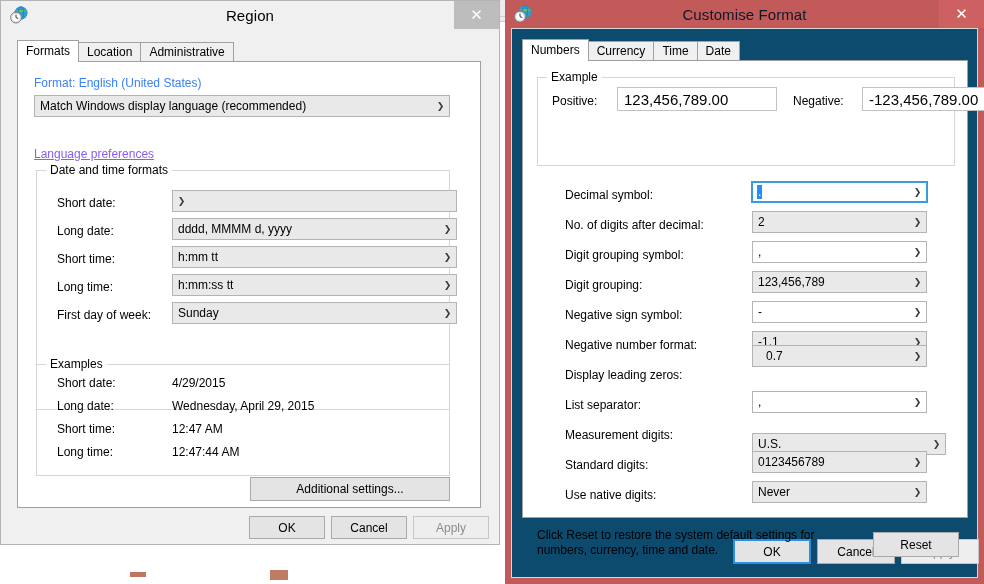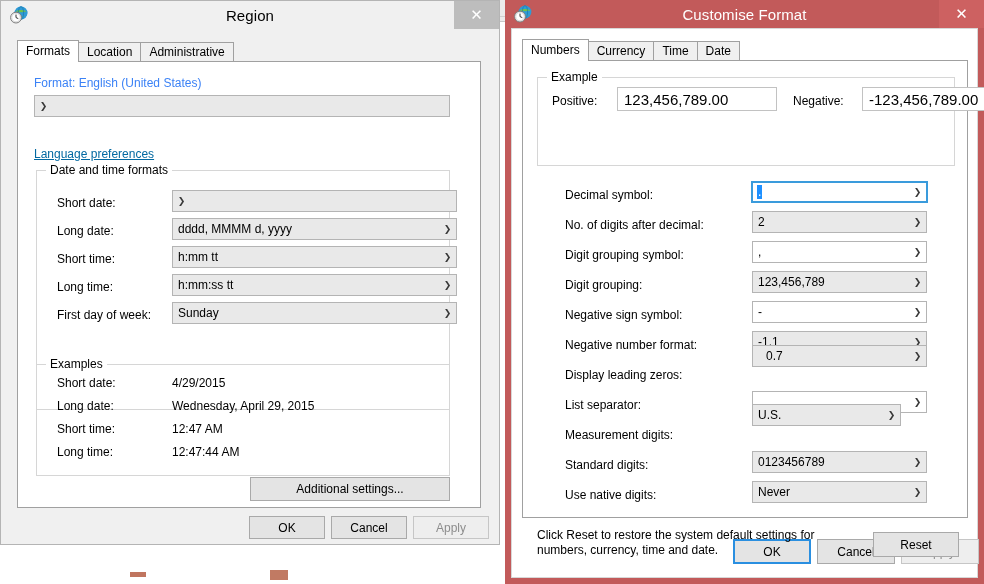--- a/index.html
+++ b/index.html
@@ -58,21 +58,21 @@
 
   .title-text {
     position: absolute;
     left: 0; right: 0;
     text-align: center;
     font-size: 15px;
     letter-spacing: .1px;
     pointer-events: none;
   }
   .titlebar.plain .title-text { color: #000000; }
-  .titlebar.red   .title-text { color: #ffffff; }
+  .titlebar.red   .title-text { color: #0f172a; }
 
   .win-icon {
     position: relative;
     width: 20px; height: 20px;
     margin-left: 8px;
     flex: 0 0 auto;
   }
   .close-btn {
     position: absolute;
     top: 0; right: 0;
@@ -197,21 +197,21 @@
     align-items: center;
     justify-content: center;
     font-size: 12px;
     color: #000;
   }
   .btn.disabled { color: #8d8d8d; border-color: #c6c6c6; background: #eeeeee; }
   .btn.focused  { border: 2px solid #2a8fe0; }
   .link {
     position: absolute;
     font-size: 12px;
-    color: #0369a1;
+    color: #8b5cf6;
     text-decoration: underline;
     white-space: nowrap;
   }
   .plaintext {
     position: absolute;
     font-size: 12px;
     color: #3b82f6;
     white-space: nowrap;
   }
   .hint {
@@ -267,20 +267,21 @@
     <div class="tab active">Formats</div>
     <div class="tab">Location</div>
     <div class="tab">Administrative</div>
   </div>
 
   <div class="tabpage" style="position:absolute; left:16px; top:60px; width:464px; height:447px;">
 
     <div class="plaintext" style="left:16px; top:14px;">Format: English (United States)</div>
 
     <div class="combo" style="left:16px; top:33px; width:416px;">
+      <span class="cval">Match Windows display language (recommended)</span>
       <span class="arrow">❯</span>
     </div>
 
     <a class="link" style="left:16px; top:85px;">Language preferences</a>
 
     <div class="groupbox" style="left:18px; top:108px; width:414px; height:240px;">
       <span class="gb-title">Date and time formats</span>
 
       <span class="lbl" style="left:20px; top:25px;">Short date:</span>
       <div class="combo" style="left:135px; top:19px; width:285px;">
@@ -348,21 +349,21 @@
         <circle cx="7" cy="12.6" r="5.4" fill="#f2f2f2" stroke="#7d7d7d" stroke-width="1"></circle>
         <circle cx="7" cy="12.6" r="4.1" fill="#ffffff" stroke="#c9c9c9" stroke-width=".6"></circle>
         <line x1="7" y1="12.6" x2="7" y2="9.6" stroke="#333" stroke-width="1"></line>
         <line x1="7" y1="12.6" x2="9.3" y2="13.6" stroke="#333" stroke-width="1"></line>
       </svg>
     </span>
     <span class="title-text">Customise Format</span>
     <span class="close-btn red">✕</span>
   </div>
 
-  <div style="position:absolute; left:6px; top:28px; width:467px; height:550px; background:#ffffff; border:1px solid #d8d8d8;">
+  <div style="position:absolute; left:6px; top:28px; width:467px; height:550px; background:#0c4a6e; border:1px solid #d8d8d8;">
 
     <div class="tabstrip" style="position:absolute; left:10px; top:11px; width:446px;">
       <div class="tab active">Numbers</div>
       <div class="tab">Currency</div>
       <div class="tab">Time</div>
       <div class="tab">Date</div>
     </div>
 
     <div class="tabpage" style="position:absolute; left:10px; top:31px; width:446px; height:458px;">
 
@@ -422,21 +423,21 @@
         <span class="arrow">❯</span>
       </div>
 
       <span class="lbl" style="left:42px; top:337px;">List separator:</span>
       <div class="combo white" style="left:229px; top:330px; width:175px;">
         <span class="cval">,</span>
         <span class="arrow">❯</span>
       </div>
 
       <span class="lbl" style="left:42px; top:367px;">Measurement digits:</span>
-      <div class="combo" style="left:229px; top:343px; width:149px;">
+      <div class="combo" style="left:229px; top:372px; width:194px;">
         <span class="cval">U.S.</span>
         <span class="arrow">❯</span>
       </div>
 
       <span class="lbl" style="left:42px; top:397px;">Standard digits:</span>
       <div class="combo" style="left:229px; top:390px; width:175px;">
         <span class="cval">0123456789</span>
         <span class="arrow">❯</span>
       </div>
 

